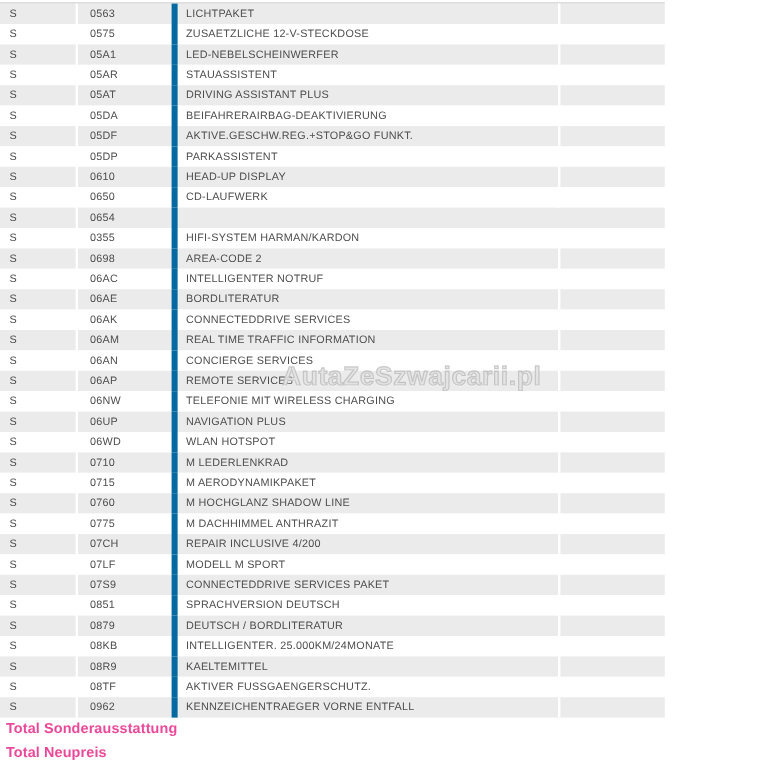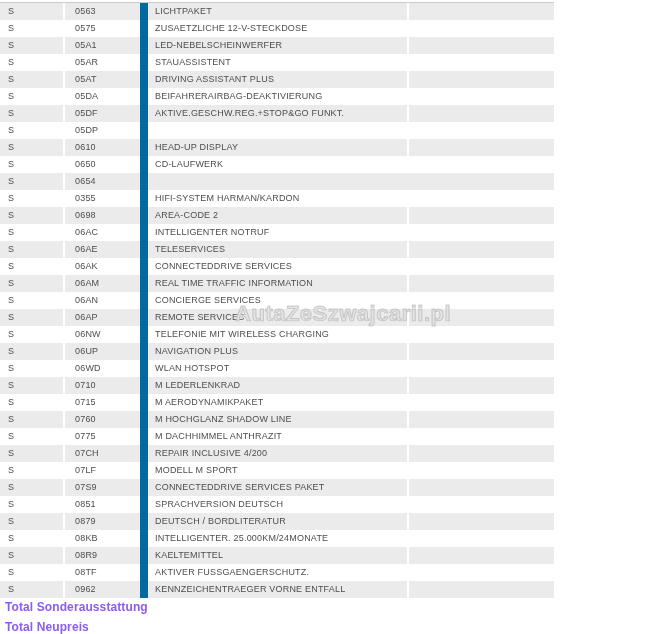--- a/index.html
+++ b/index.html
@@ -40,40 +40,40 @@
     overflow: hidden;
   }
   .col-s {
     width: 65px;
     padding-left: 8px;
     border-right: 2px solid #ffffff;
   }
   .col-code {
     width: 83px;
     padding-left: 10px;
-    border-right: 8px solid #0369a1;
+    border-right: 5px solid #0369a1;
   }
   .col-desc {
-    width: 261px;
+    width: 319px;
     padding-left: 7px;
     border-right: 2px solid #ffffff;
   }
   .col-price {
     width: 85px;
   }
   .totals {
     position: absolute;
     top: 597px;
     left: 0;
     width: 554px;
   }
   .total-line {
     font-size: 12px;
     font-weight: bold;
-    color: #8b5cf6;
+    color: #ec4899;
     line-height: 20px;
     padding-left: 5px;
     letter-spacing: 0.1px;
   }
   .watermark {
     position: absolute;
     top: 301px;
     left: 235px;
     font-size: 22px;
     font-weight: bold;
@@ -136,20 +136,21 @@
     <div class="row">
       <div class="cell col-s">S</div>
       <div class="cell col-code">05DF</div>
       <div class="cell col-desc">AKTIVE.GESCHW.REG.+STOP&amp;GO FUNKT.</div>
       <div class="cell col-price"></div>
     </div>
 
     <div class="row">
       <div class="cell col-s">S</div>
       <div class="cell col-code">05DP</div>
+      <div class="cell col-desc">PARKASSISTENT</div>
       <div class="cell col-price"></div>
     </div>
 
     <div class="row">
       <div class="cell col-s">S</div>
       <div class="cell col-code">0610</div>
       <div class="cell col-desc">HEAD-UP DISPLAY</div>
       <div class="cell col-price"></div>
     </div>
 
@@ -183,21 +184,21 @@
     <div class="row">
       <div class="cell col-s">S</div>
       <div class="cell col-code">06AC</div>
       <div class="cell col-desc">INTELLIGENTER NOTRUF</div>
       <div class="cell col-price"></div>
     </div>
 
     <div class="row">
       <div class="cell col-s">S</div>
       <div class="cell col-code">06AE</div>
-      <div class="cell col-desc">TELESERVICES</div>
+      <div class="cell col-desc">BORDLITERATUR</div>
       <div class="cell col-price"></div>
     </div>
 
     <div class="row">
       <div class="cell col-s">S</div>
       <div class="cell col-code">06AK</div>
       <div class="cell col-desc">CONNECTEDDRIVE SERVICES</div>
       <div class="cell col-price"></div>
     </div>
 

